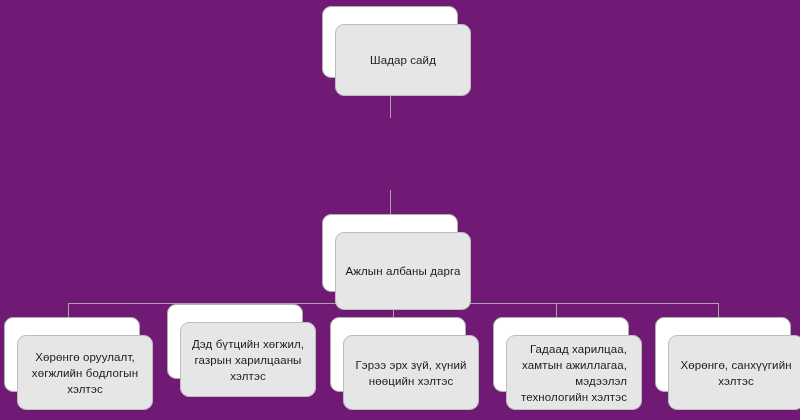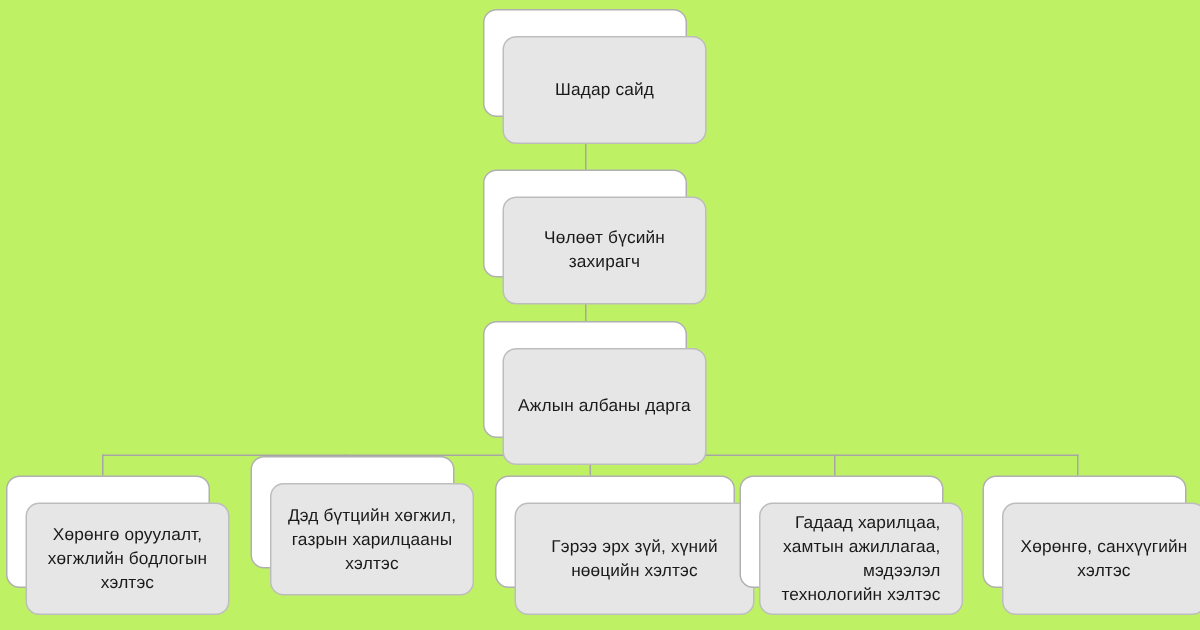--- a/index.html
+++ b/index.html
@@ -61,21 +61,21 @@
     line-height: 16px;
     text-align: center;
     padding: 0 8px;
     white-space: pre-line;
     letter-spacing: 0.1px;
   }
 </style>
 </head>
 <body>
 
-<div id="canvas" style="background: #bef264;">
+<div id="canvas" style="background: #701a75;">
 
   <div class="conn v" style="left: 390px; top: 96px; height: 22px; background: rgb(166, 166, 166);"></div>
 
   <div class="conn v" style="left: 390px; top: 190px; height: 30px; background: rgb(166, 166, 166);"></div>
 
   <div class="conn v" style="left: 390px; top: 294px; height: 10px; background: rgb(166, 166, 166);"></div>
 
   <div class="conn h" style="left: 68px; top: 303px; width: 651px; background: rgb(166, 166, 166);"></div>
 
   <div class="conn v" style="left: 68px; top: 303px; height: 14px; background: rgb(166, 166, 166);"></div>
@@ -84,27 +84,20 @@
   <div class="conn v" style="left: 556px; top: 303px; height: 14px; background: rgb(166, 166, 166);"></div>
   <div class="conn v" style="left: 718px; top: 303px; height: 14px; background: rgb(166, 166, 166);"></div>
 
   <div class="node" style="left:322px; top:6px; width:136px; height:72px;">
     <div class="plate-back" style="background: rgb(255, 255, 255); border-color: rgb(176, 176, 176);"></div>
     <div class="plate-front" style="background: rgb(230, 230, 230); border-color: rgb(189, 189, 189);">
       <span class="label" style="color: rgb(26, 26, 26);">Шадар сайд</span>
     </div>
   </div>
 
-  <div class="node" style="left:322px; top:113px; width:136px; height:72px;">
-    <div class="plate-back" style="background: rgb(255, 255, 255); border-color: rgb(176, 176, 176);"></div>
-    <div class="plate-front" style="background: rgb(230, 230, 230); border-color: rgb(189, 189, 189);">
-      <span class="label" style="color: rgb(26, 26, 26);">Чөлөөт бүсийн
-захирагч</span>
-    </div>
-  </div>
 
   <div class="node" style="left:322px; top:214px; width:136px; height:78px;">
     <div class="plate-back" style="background: rgb(255, 255, 255); border-color: rgb(176, 176, 176);"></div>
     <div class="plate-front" style="background: rgb(230, 230, 230); border-color: rgb(189, 189, 189);">
       <span class="label" style="color: rgb(26, 26, 26);">Ажлын албаны дарга</span>
     </div>
   </div>
 
   <div class="node" style="left:4px; top:317px; width:136px; height:75px;">
     <div class="plate-back" style="background: rgb(255, 255, 255); border-color: rgb(176, 176, 176);"></div>
@@ -117,21 +110,21 @@
 
   <div class="node" style="left:167px; top:304px; width:136px; height:75px;">
     <div class="plate-back" style="background: rgb(255, 255, 255); border-color: rgb(176, 176, 176);"></div>
     <div class="plate-front" style="background: rgb(230, 230, 230); border-color: rgb(189, 189, 189);">
       <span class="label" style="color: rgb(26, 26, 26);">Дэд бүтцийн хөгжил,
 газрын харилцааны
 хэлтэс</span>
     </div>
   </div>
 
-  <div class="node" style="left:330px; top:317px; width:136px; height:75px;padding-left:24px;">
+  <div class="node" style="left:330px; top:317px; width:136px; height:75px;">
     <div class="plate-back" style="background: rgb(255, 255, 255); border-color: rgb(176, 176, 176);"></div>
     <div class="plate-front" style="background: rgb(230, 230, 230); border-color: rgb(189, 189, 189);">
       <span class="label" style="color: rgb(26, 26, 26);">Гэрээ эрх зүй, хүний
 нөөцийн хэлтэс</span>
     </div>
   </div>
 
   <div class="node" style="left:493px; top:317px; width:136px; height:75px;">
     <div class="plate-back" style="background: rgb(255, 255, 255); border-color: rgb(176, 176, 176);"></div>
     <div class="plate-front" style="background: rgb(230, 230, 230); border-color: rgb(189, 189, 189);">

